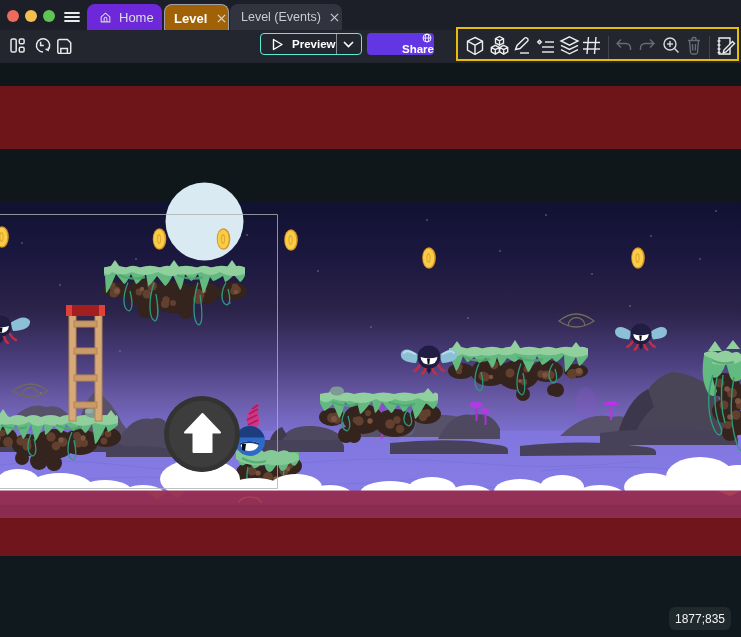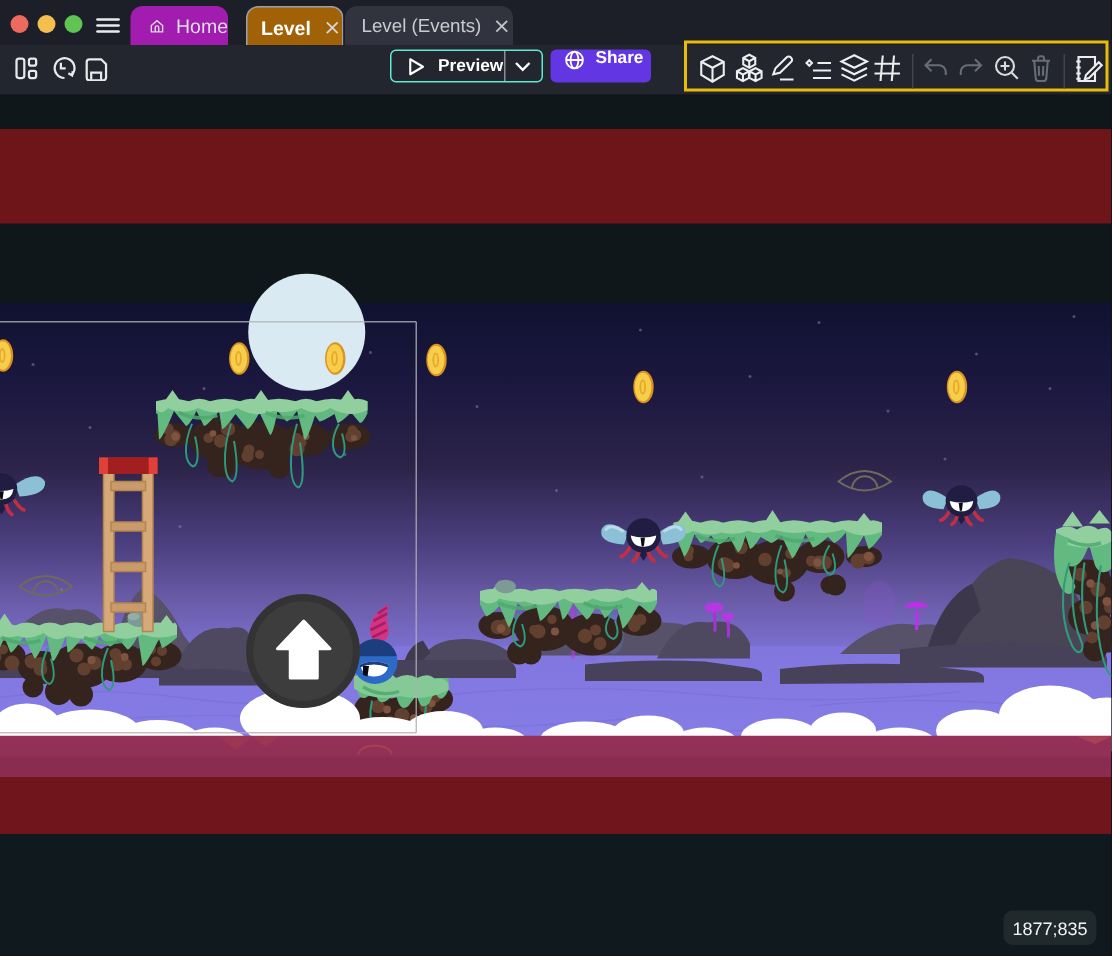--- a/index.html
+++ b/index.html
@@ -16,21 +16,21 @@
   <div class="dot" style="left:7px;background:#EC6A5E;"></div>
   <div class="dot" style="left:25px;background:#F4BF4F;"></div>
   <div class="dot" style="left:43px;background:#5FC454;"></div>
   <svg style="position:absolute;left:64px;top:12px" width="16" height="10" viewBox="0 0 16 10">
     <g stroke="#E9EAEB" stroke-width="1.8" stroke-linecap="round">
       <line x1="1" y1="1" x2="15" y2="1"></line>
         <line x1="1" y1="5" x2="15" y2="5"></line>
         <line x1="1" y1="9" x2="15" y2="9"></line>
     </g>
   </svg>
-  <div class="tab" style="left:87px;width:65px;background:#a21caf;">
+  <div class="tab" style="left:87px;width:75px;background:#6d28d9;">
     <svg style="margin-left:12px" width="13" height="13" viewBox="0 0 24 24" fill="none" stroke="#D8DADE" stroke-width="2">
         <path d="M4 11 L12 4 L20 11 V20 H4 Z"></path>
         <path d="M9.5 20 V14 a2.5 2.5 0 0 1 5 0 V20"></path>
       </svg>
     <span style="color:#DCDEE2;font-size:13px;margin-left:7px;">Home</span>
   </div>
   <div class="tab" style="left:164px;width:63px;background:#a16207;border:1px solid #9EA2A8;border-bottom:none;">
     <span style="color:#FFFFFF;font-size:13px;font-weight:bold;margin-left:9px;">Level</span>
     <svg style="margin-left:10px" width="9" height="9" viewBox="0 0 10 10" stroke="#D4D6D9" stroke-width="1.4">
         <line x1="1" y1="1" x2="9" y2="9"></line>
@@ -66,21 +66,21 @@
     <svg style="margin-left:10px" width="13" height="13" viewBox="0 0 13 13" fill="none" stroke="#FFF" stroke-width="1.4" stroke-linejoin="round">
         <path d="M2.5 1.5 L11 6.5 L2.5 11.5 Z"></path>
       </svg>
     <span style="color:#FFF;font-size:11.5px;font-weight:bold;margin-left:8px;">Preview</span>
     <div style="position:absolute;left:75px;top:0;width:1px;height:20px;background:#8A8F95;"></div>
     <svg style="position:absolute;left:82px;top:7px" width="11" height="7" viewBox="0 0 11 7" fill="none" stroke="#FFF" stroke-width="1.6">
         <path d="M1 1 L5.5 5.5 L10 1"></path>
       </svg>
   </div>
 
-  <div style="position:absolute;left:367px;top:3px;width:67px;height:22px;background:#6336E4;border-radius:4px;display:flex;align-items:flex-start;">
+  <div style="position:absolute;left:367px;top:3px;width:67px;height:22px;background:#6336E4;border-radius:4px;display:flex;align-items:flex-end;flex-direction:column;">
     <svg style="margin-left:9px" width="14" height="14" viewBox="0 0 14 14" fill="none" stroke="#FFF" stroke-width="1.2">
         <circle cx="7" cy="7" r="5.6"></circle>
         <ellipse cx="7" cy="7" rx="2.6" ry="5.6"></ellipse>
         <line x1="1.4" y1="7" x2="12.6" y2="7"></line>
       </svg>
     <span style="color:#FFF;font-size:11.5px;font-weight:bold;margin-left:7px;">Share</span>
   </div>
 
   <div style="position:absolute;left:456px;top:-3px;width:279px;height:29.5px;border:2px solid #E8BC0B;"></div>
   <svg style="position:absolute;left:456px;top:0px" width="285px" height="33" viewBox="0 0 285 33" fill="none" stroke="#EDEEEF" stroke-width="1.4">

